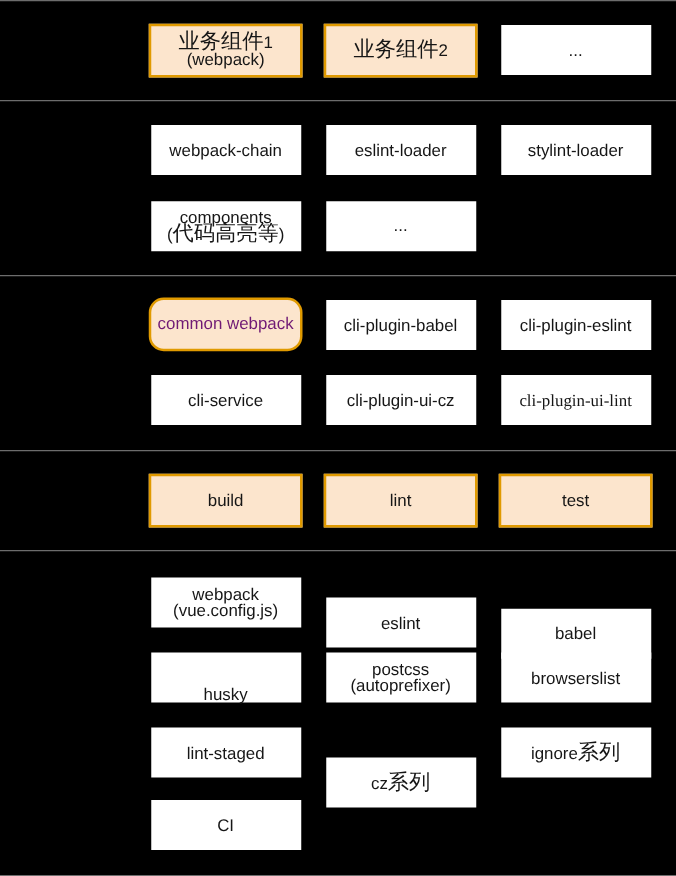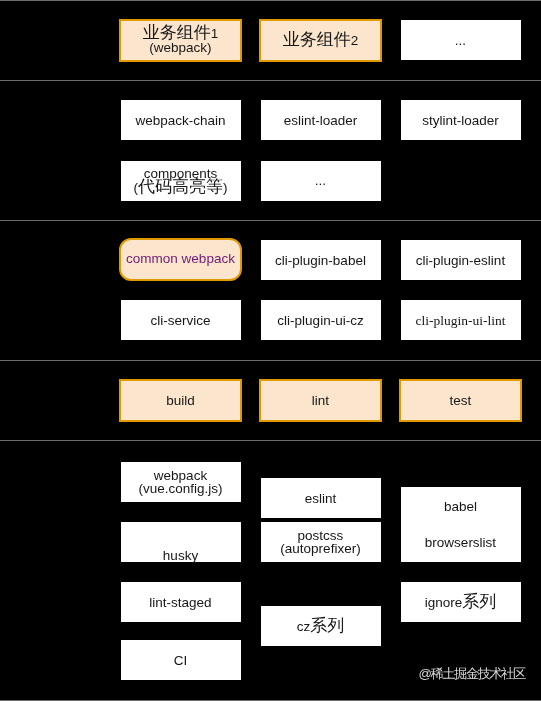--- a/index.html
+++ b/index.html
@@ -175,14 +175,13 @@
       <div class="lines">
         <span class="lbl"><span>ignore</span><span class="cjk">系列</span></span>
       </div>
     </div>
     <div class="box white" style="left: 120.5px; top: 640.3px; color: rgb(22, 22, 22); background: rgb(255, 255, 255);">
       <div class="lines">
         <span class="lbl">CI</span>
       </div>
     </div>
   </div>
-  <div class="watermark" style="left: 418.5px; top: 665.4px; color: rgb(216, 216, 216);">@稀土掘金技术社区</div>
 </div>
 
 </body></html>

